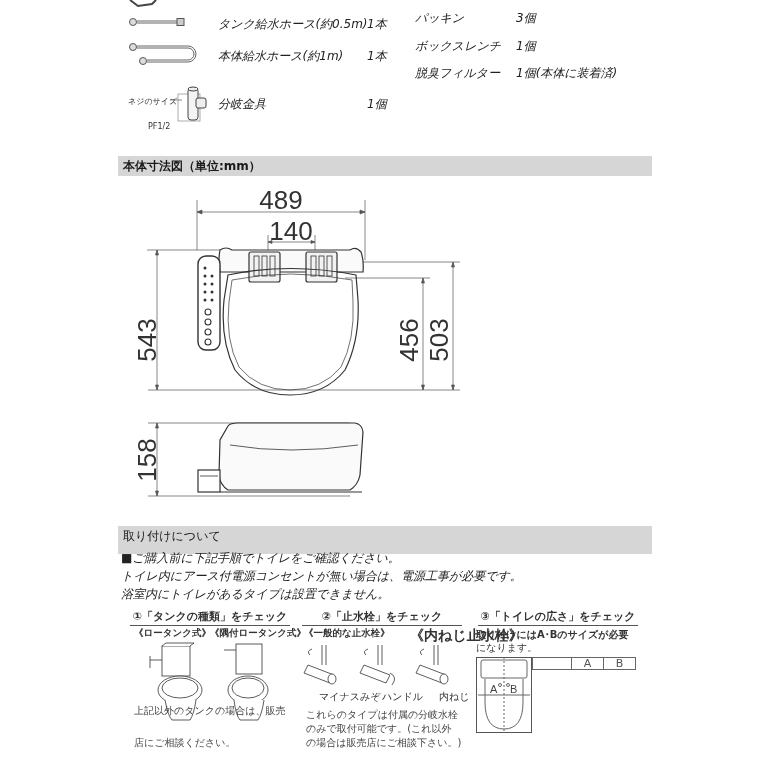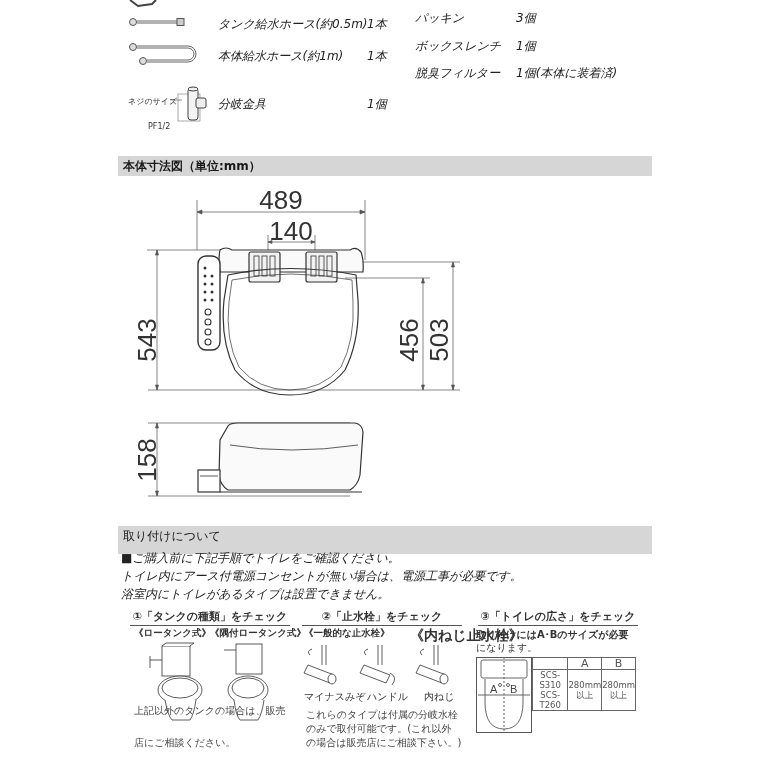--- a/index.html
+++ b/index.html
@@ -3,21 +3,21 @@
 <meta charset="utf-8">
 <style>
   html, body { margin:0; padding:0; background:#ffffff; }
   body { width:763px; height:763px; position:relative; overflow:hidden;
          font-family:"DejaVu Sans","Liberation Sans",sans-serif; color:#222; }
   .abs { position:absolute; }
   .txt { font-size:12px; white-space:nowrap; color:#222;font-style:italic; }
   .hdr { position:absolute; left:118px; width:534px; background:#d6d6d6;
          font-size:12px; font-weight:bold; padding-left:5px; box-sizing:border-box;
          color:#1a1a1a; }
-  .stxt { font-size:10px; color:#333; white-space:nowrap; }
+  .stxt { font-size:10px; color:#333; white-space:nowrap;margin-left:15px; }
   .ctitle { font-size:11px; font-weight:bold; color:#333; white-space:nowrap; text-align:center;
             border-bottom:1.5px solid #555; padding-bottom:1px; }
   .sub { font-size:9.5px; color:#333; white-space:nowrap; font-weight:bold; }
   .note { font-size:10px; color:#444; line-height:14px; }
   table.sz { border-collapse:collapse; font-size:8.5px; color:#555; }
   table.sz td { border:1px solid #666; text-align:center; padding:0; line-height:10px; }
   svg { display:block; }
 </style>
 </head>
 <body>
@@ -250,20 +250,15 @@
     <text x="34" y="36" font-size="11" fill="#444" font-family="Liberation Sans, sans-serif">B</text>
   </svg>
 
   <table class="abs sz" style="left:532px;top:657px;width:104px">
     <tbody>
         <tr style="height:12px">
       <td style="width:40px"></td>
       <td style="width:32px;font-size:11px">A</td>
       <td style="width:32px;font-size:11px">B</td>
     </tr>
-    <tr style="height:39px">
-      <td><span>SCS-S310</span><br><span>SCS-T260</span></td>
-      <td><span>280mm</span><br><span>以上</span></td>
-      <td><span>280mm</span><br><span>以上</span></td>
-    </tr>
   </tbody>
     </table>
 </div>
 
 </body></html>

